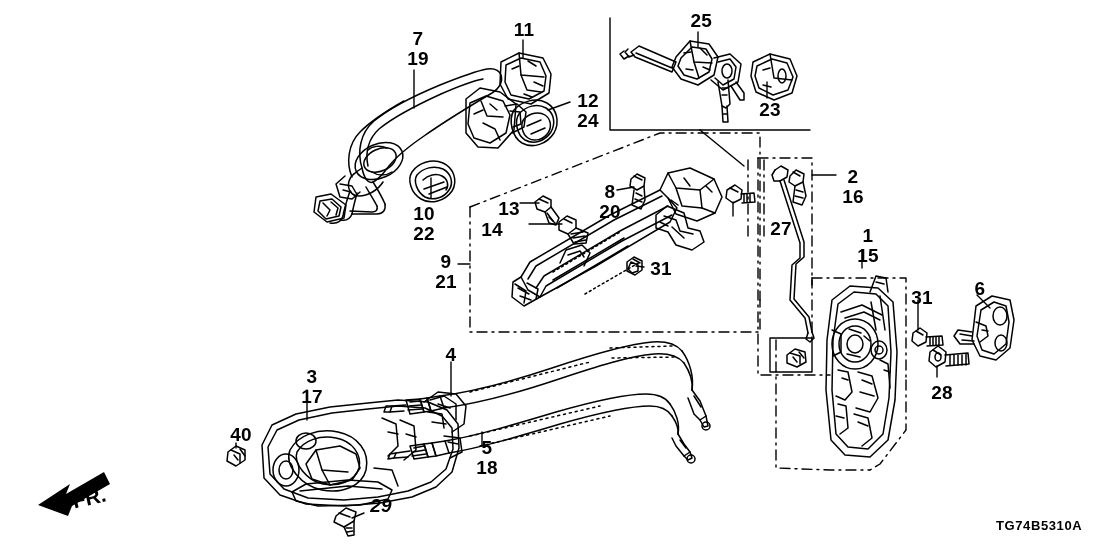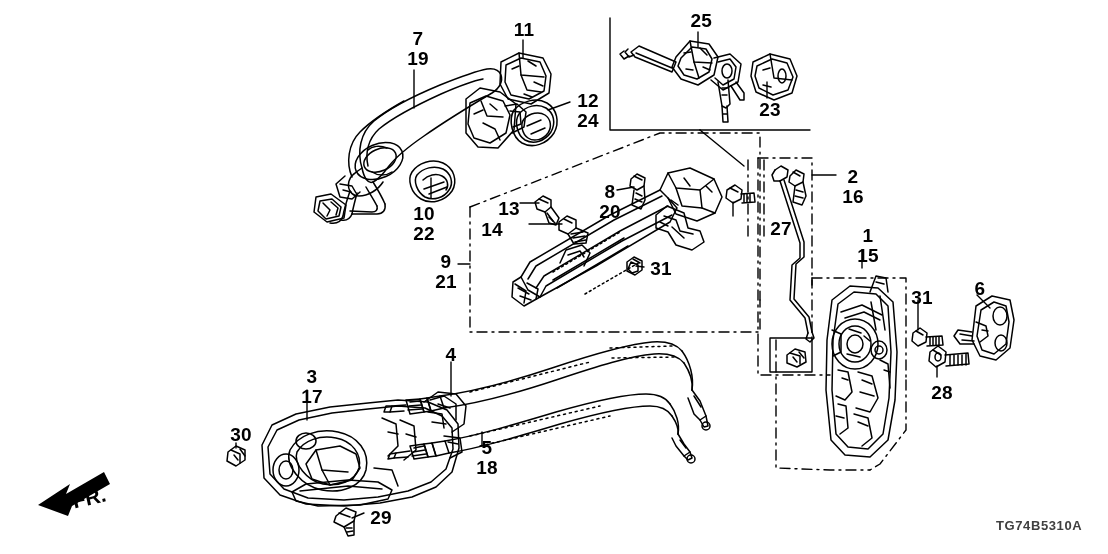--- a/index.html
+++ b/index.html
@@ -31,21 +31,21 @@
     line-height: 1.05;
     white-space: pre;
     text-align: center;
     letter-spacing: 0.2px;
   }
   .partcode {
     position: absolute;
     font-family: "Liberation Sans", sans-serif;
     font-size: 13px;
     font-weight: 700;
-    color: #404040;
+    color: #000000;
     letter-spacing: 0.6px;
     white-space: pre;
   }
   .frlabel {
     position: absolute;
     font-family: "Liberation Sans", sans-serif;
     font-size: 21px;
     font-weight: 700;
     color: #000000;
     white-space: pre;
@@ -556,22 +556,22 @@
   <div class="callout" style="left:723px; top:219px; width:26px;margin-left:45px;">27</div>
   <div class="callout" style="left:840px; top:167px; width:26px;">2
 16</div>
   <div class="callout" style="left:855px; top:226px; width:26px;">1
 15</div>
   <div class="callout" style="left:909px; top:288px; width:26px;">31</div>
   <div class="callout" style="left:972px; top:279px; width:16px;">6</div>
   <div class="callout" style="left:929px; top:383px; width:26px;">28</div>
   <div class="callout" style="left:299px; top:367px; width:26px;">3
 17</div>
-  <div class="callout" style="left:228px; top:425px; width:26px;">30</div>
-  <div class="callout" style="left:368px; top:508px; width:26px;">29</div>
+  <div class="callout" style="left:228px; top:425px; width:26px;">40</div>
+  <div class="callout" style="left:368px; top:496px; width:26px;font-style:italic;">29</div>
   <div class="callout" style="left:443px; top:345px; width:16px;">4</div>
   <div class="callout" style="left:474px; top:438px; width:26px;">5
 18</div>
 
   <div class="frlabel" style="left:70px; top:490px;">FR.</div>
 
   <div class="partcode" style="left:996px; top:518px;">TG74B5310A</div>
 
 </div>
 

